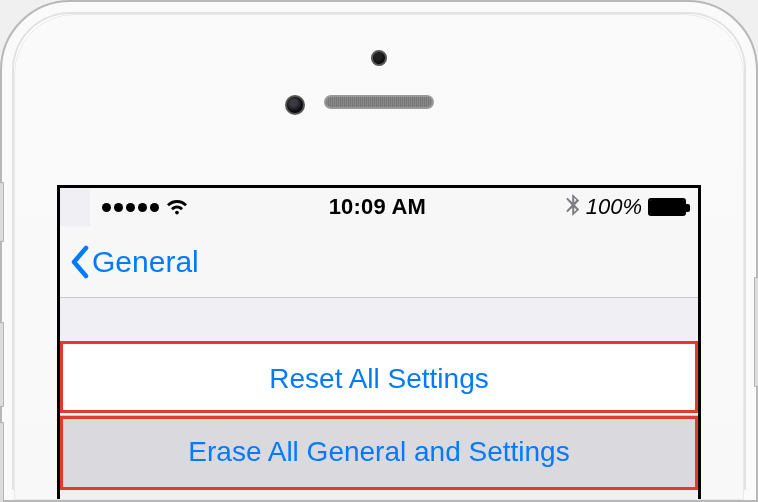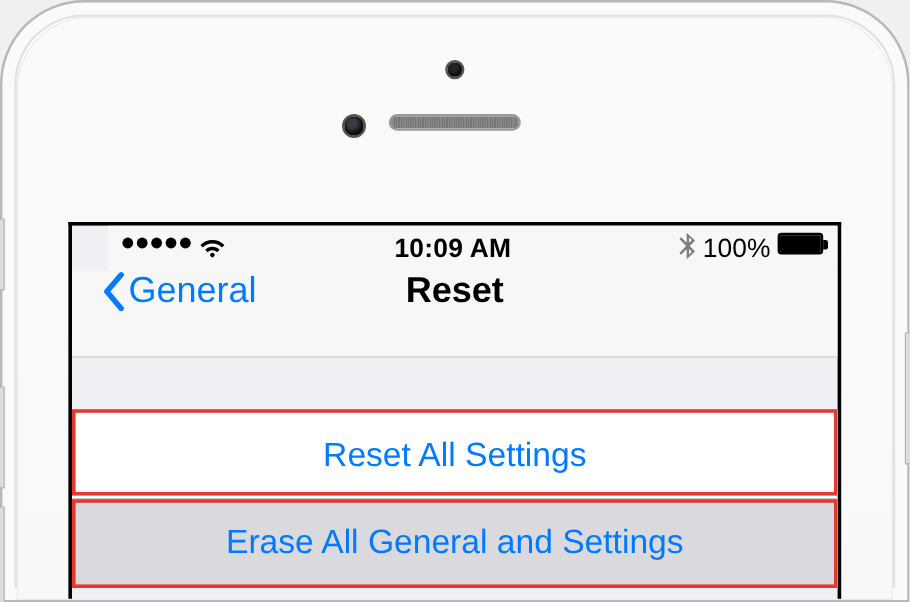--- a/index.html
+++ b/index.html
@@ -80,21 +80,21 @@
       background: #f7f7f8;
       display: flex;
       align-items: center;
       justify-content: space-between;
       padding: 0 12px;
       font-size: 22px;
       font-weight: 500;
       color: #000;
       margin-left: 30px;
     }
-    .status-left, .status-right { display: flex; gap: 6px; }
+    .status-left, .status-right { display: flex; align-items: center; gap: 6px; font-style: italic; }
     .signal-dots { display: flex; gap: 3px; }
     .dot { width: 9px; height: 9px; border-radius: 50%; background: #000; }
     .wifi-icon svg { display:block; }
     .time { font-weight: 600; letter-spacing: 0.2px; }
     .bt-icon { font-size: 18px; }
     .batt-pct { font-size: 22px; font-weight: 500; }
     .battery {
       width: 38px; height: 18px;
       border: 2px solid #000; border-radius: 3px;
       position: relative;
@@ -106,23 +106,23 @@
       width: 4px; height: 8px;
       background: #000; border-radius: 0 2px 2px 0;
     }
     .battery-fill { background: #000; height: 100%; width: 100%; border-radius: 1px; }
 
     .nav-bar {
       height: 72px;
       background: #f7f7f8;
       border-bottom: 1px solid #c8c7cc;
       display: flex;
-      align-items: flex-start;
-      position: relative;
-      padding: 0 25px;
+      align-items: center;
+      position: relative;
+      padding: 0 10px;
     }
     .back-btn {
       display: flex; align-items: center;
       color: #007aff;
       font-size: 30px;
       gap: 2px;
       cursor: pointer;
     }
     .chevron-left svg { display: block; }
     .nav-title {
@@ -201,21 +201,20 @@
 
       <div class="nav-bar">
         <div class="back-btn">
           <span class="chevron-left">
             <svg width="20" height="34" viewBox="0 0 20 34">
                 <polyline points="16,3 4,17 16,31" fill="none" stroke="#007aff" stroke-width="4.5" stroke-linecap="round" stroke-linejoin="round"></polyline>
               </svg>
           </span>
           <span>General</span>
         </div>
-        <div class="nav-title">Reset</div>
       </div>
 
       <div class="content" style="position:relative;text-align:center;">
         <div class="cell">
           <span>Reset All Settings</span>
         </div>
         <div class="cell pressed">
           <span>Erase All General and Settings</span>
         </div>
       </div>

